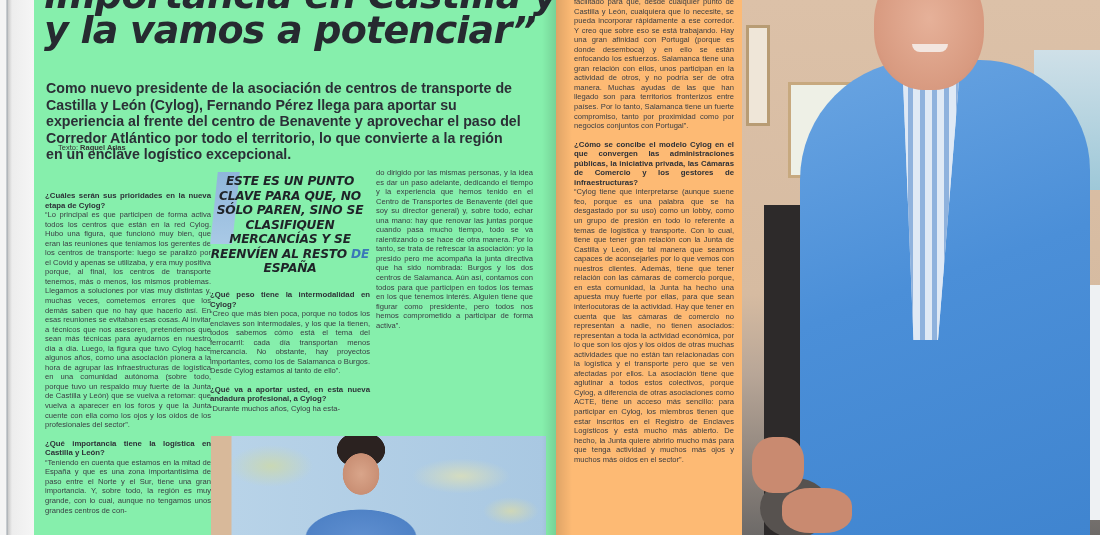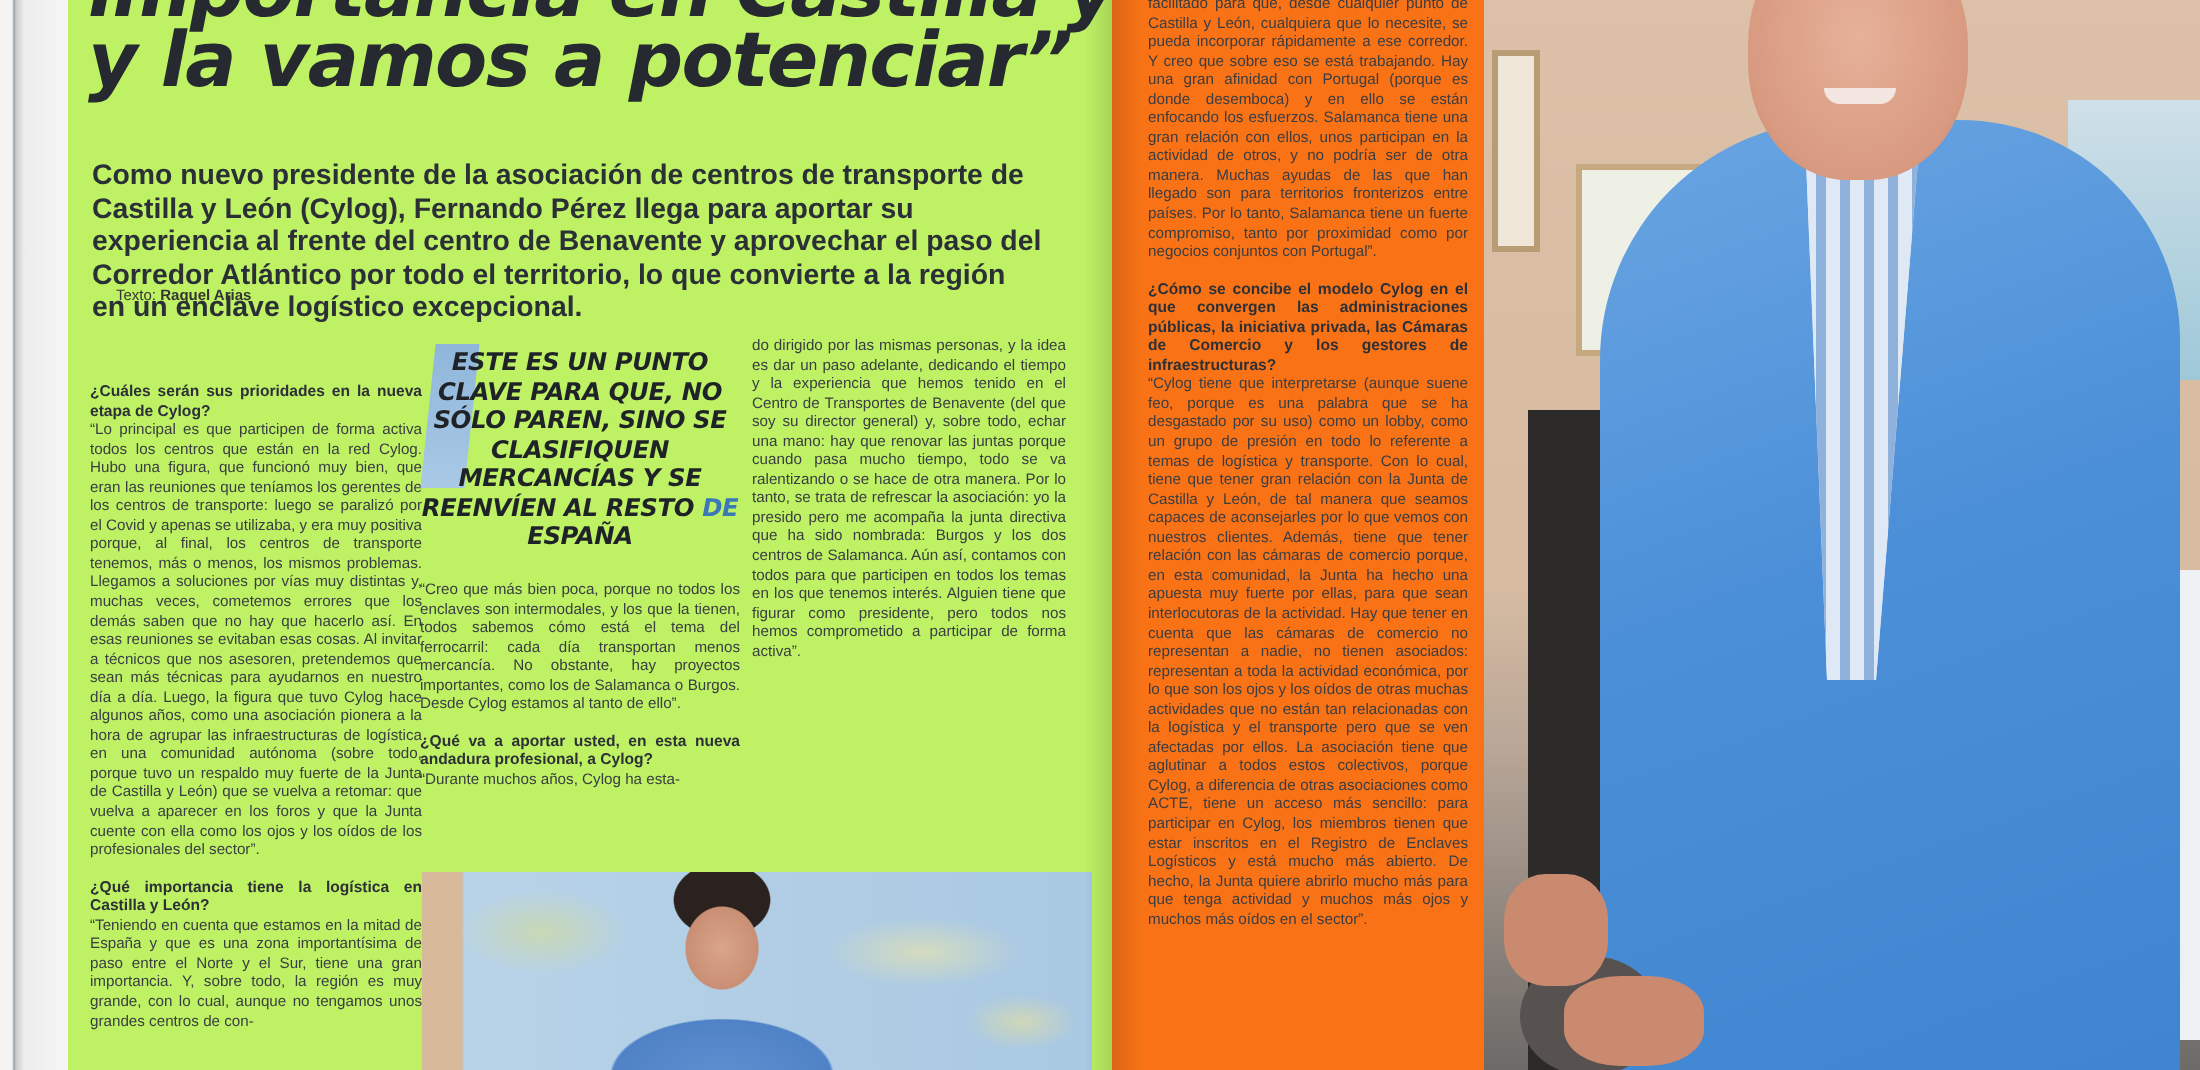--- a/index.html
+++ b/index.html
@@ -8,29 +8,29 @@
     background:#e9e9e9;
     font-family:"DejaVu Sans", sans-serif;
   }
   .spread { position:absolute; inset:0; }
   .gutter-left {
     position:absolute; left:0; top:0; width:34px; height:535px;
     background:linear-gradient(90deg,#f4f4f4 0,#f4f4f4 6px,#9aa3ab 7px,#c9c9c9 8px,#ededed 12px,#f6f6f6 34px);
   }
   .page-left {
     position:absolute; left:34px; top:0; width:522px; height:535px;
-    background:#bef264;
+    background:#86efac;
   }
   .page-left::after {
     content:""; position:absolute; right:0; top:0; width:14px; height:100%;
     background:linear-gradient(90deg,rgba(0,0,0,0),rgba(0,0,0,0.12));
   }
   .page-right {
     position:absolute; left:556px; top:0; width:544px; height:535px;
-    background:#f97316;
+    background:#fdba74;
   }
   .page-right::before {
     content:""; position:absolute; left:0; top:0; width:16px; height:100%;
     background:linear-gradient(90deg,rgba(0,0,0,0.12),rgba(0,0,0,0));
   }
   .title {
     position:absolute; left:10px; top:-22px; width:500px;
     font-family:"DejaVu Sans", sans-serif; font-weight:bold; font-style:italic;
     font-size:38px; line-height:35px; color:#262a30; letter-spacing:-0.8px;
   }
@@ -141,20 +141,21 @@
     </div>
 
     <div class="pullquote">
       <div class="pq-bar"></div>
       <div class="pq-text">
         <span>ESTE ES UN PUNTO CLAVE PARA QUE, NO SÓLO PAREN, SINO SE CLASIFIQUEN MERCANCÍAS Y SE REENVÍEN AL RESTO</span><span class="accent"> DE</span><span> ESPAÑA</span>
       </div>
     </div>
 
     <div class="col col2">
+      <p class="q">¿Qué peso tiene la intermodalidad en Cylog?</p>
       <p>“Creo que más bien poca, porque no todos los enclaves son intermodales, y los que la tienen, todos sabemos cómo está el tema del ferrocarril: cada día transportan menos mercancía. No obstante, hay proyectos importantes, como los de Salamanca o Burgos. Desde Cylog estamos al tanto de ello”.</p>
       <div class="gap"></div>
       <p class="q">¿Qué va a aportar usted, en esta nueva andadura profesional, a Cylog?</p>
       <p>“Durante muchos años, Cylog ha esta-</p>
     </div>
 
     <div class="col col3">
       <p>do dirigido por las mismas personas, y la idea es dar un paso adelante, dedicando el tiempo y la experiencia que hemos tenido en el Centro de Transportes de Benavente (del que soy su director general) y, sobre todo, echar una mano: hay que renovar las juntas porque cuando pasa mucho tiempo, todo se va ralentizando o se hace de otra manera. Por lo tanto, se trata de refrescar la asociación: yo la presido pero me acompaña la junta directiva que ha sido nombrada: Burgos y los dos centros de Salamanca. Aún así, contamos con todos para que participen en todos los temas en los que tenemos interés. Alguien tiene que figurar como presidente, pero todos nos hemos comprometido a participar de forma activa”.</p>
       <div class="gap"></div>
     </div>

